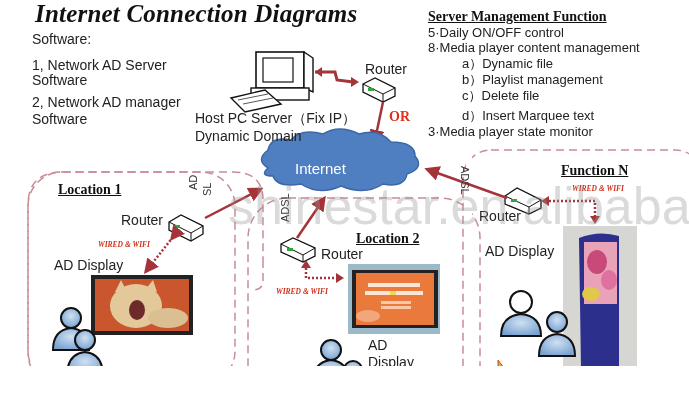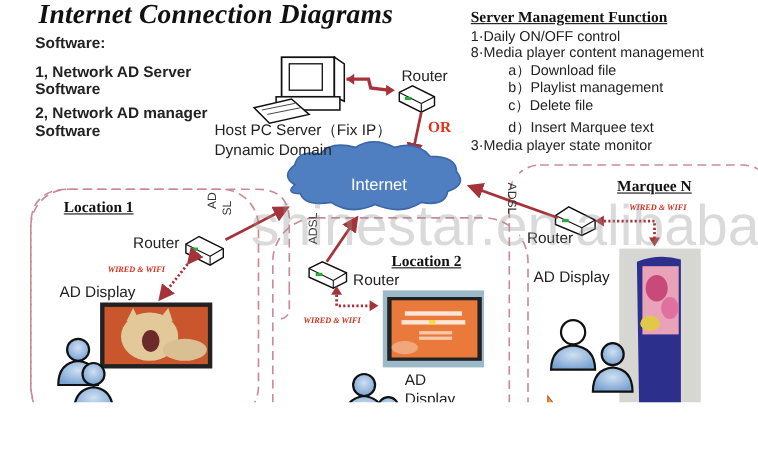--- a/index.html
+++ b/index.html
@@ -1,19 +1,19 @@
 <!DOCTYPE html>
 <html><head>
 <meta charset="utf-8">
 <style>
   html,body{margin:0;padding:0;background:#fff;}
   #stage{position:relative;width:689px;height:366px;overflow:hidden;background:#fff;font-family:"Liberation Sans",sans-serif;color:#111;margin-left:23px;}
   .abs{position:absolute;}
   .title{left:12px;top:0px;font-family:"Liberation Serif",serif;font-weight:bold;font-style:italic;font-size:25px;letter-spacing:0.2px;color:#111;white-space:nowrap;}
-  .sw{font-size:14px;line-height:16px;color:#222;white-space:nowrap;font-weight:bold;}
+  .sw{font-size:14px;line-height:16px;color:#222;white-space:nowrap;}
   .smf-title{font-family:"Liberation Serif",serif;font-weight:bold;font-size:14px;text-decoration:underline;white-space:nowrap;}
   .smf{font-size:13px;line-height:15.5px;color:#222;white-space:nowrap;}
   .lbl{font-size:14px;color:#222;white-space:nowrap;}
   .loc{font-family:"Liberation Serif",serif;font-weight:bold;font-size:14px;text-decoration:underline;white-space:nowrap;}
   .wifi{font-family:"Liberation Serif",serif;font-weight:bold;font-style:italic;font-size:7.5px;color:#d2301c;white-space:nowrap;}
   .or{font-family:"Liberation Serif",serif;font-weight:bold;font-size:14px;color:#e0301e;}
   .watermark{font-size:52px;color:rgba(150,150,150,0.35);white-space:nowrap;letter-spacing:0px;}
   .adsl{font-size:11px;color:#333;white-space:nowrap;}
   svg{position:absolute;left:0;top:0;}
 </style>
@@ -175,47 +175,47 @@
   <div class="abs sw" style="left:9px;top:72px;">Software</div>
   <div class="abs sw" style="left:9px;top:94px;">2, Network AD manager</div>
   <div class="abs sw" style="left:9px;top:111px;">Software</div>
 
   <div class="abs lbl" style="left:172px;top:110px;">Host PC Server（Fix IP）</div>
   <div class="abs or" style="left:366px;top:109px;text-align:right;">OR</div>
   <div class="abs lbl" style="left:172px;top:128px;">Dynamic Domain</div>
   <div class="abs lbl" style="left:342px;top:61px;">Router</div>
 
   <div class="abs smf-title" style="left:405px;top:9px;">Server Management Function</div>
-  <div class="abs smf" style="left:405px;top:25px;">1·Daily ON/OFF control</div>
+  <div class="abs smf" style="left:405px;top:25px;">5·Daily ON/OFF control</div>
   <div class="abs smf" style="left:405px;top:40px;">8·Media player content management</div>
-  <div class="abs smf" style="left:439px;top:56px;">a）Download   file</div>
+  <div class="abs smf" style="left:439px;top:56px;">a）Dynamic   file</div>
   <div class="abs smf" style="left:439px;top:72px;">b）Playlist management</div>
   <div class="abs smf" style="left:439px;top:88px;">c）Delete file</div>
   <div class="abs smf" style="left:439px;top:108px;">d）Insert Marquee text</div>
   <div class="abs smf" style="left:405px;top:124px;">3·Media player state monitor</div>
 
-  <div class="abs" style="left:296px;top:160px;font-size:15px;color:#fff;">Internet</div>
+  <div class="abs" style="left:272px;top:160px;font-size:15px;color:#fff;">Internet</div>
 
   <div class="abs adsl" style="left:164px;top:190px;transform:rotate(-90deg);transform-origin:left top;">AD</div>
   <div class="abs adsl" style="left:178px;top:196px;transform:rotate(-90deg);transform-origin:left top;">SL</div>
   <div class="abs adsl" style="left:256px;top:222px;transform:rotate(-90deg);transform-origin:left top;">ADSL</div>
   <div class="abs adsl" style="left:448px;top:166px;transform:rotate(90deg);transform-origin:left top;">ADSL</div>
 
   <div class="abs loc" style="left:35px;top:182px;">Location 1</div>
   <div class="abs lbl" style="left:98px;top:212px;">Router</div>
   <div class="abs wifi" style="left:75px;top:240px;">WIRED &amp; WIFI</div>
   <div class="abs lbl" style="left:31px;top:257px;">AD Display</div>
 
   <div class="abs loc" style="left:333px;top:231px;">Location 2</div>
   <div class="abs lbl" style="left:298px;top:246px;">Router</div>
   <div class="abs wifi" style="left:253px;top:287px;">WIRED &amp; WIFI</div>
   <div class="abs lbl" style="left:345px;top:337px;">AD</div>
   <div class="abs lbl" style="left:345px;top:354px;text-align:right;">Display</div>
 
-  <div class="abs loc" style="left:538px;top:163px;">Marquee N</div>
+  <div class="abs loc" style="left:538px;top:163px;">Function N</div>
   <div class="abs wifi" style="left:549px;top:184px;">WIRED &amp; WIFI</div>
   <div class="abs lbl" style="left:456px;top:208px;">Router</div>
   <div class="abs lbl" style="left:462px;top:243px;">AD Display</div>
 
   <div class="abs" style="left:412px;top:370px;width:62px;text-align:left;font-family:'Liberation Serif',serif;font-weight:bold;font-size:11px;color:#fff;line-height:14px;">
     <div>Location</div>
     <div>N</div>
   </div>
 
   <div class="abs watermark" style="left:205px;top:176px;">shinestar.en.alibaba.com</div>

